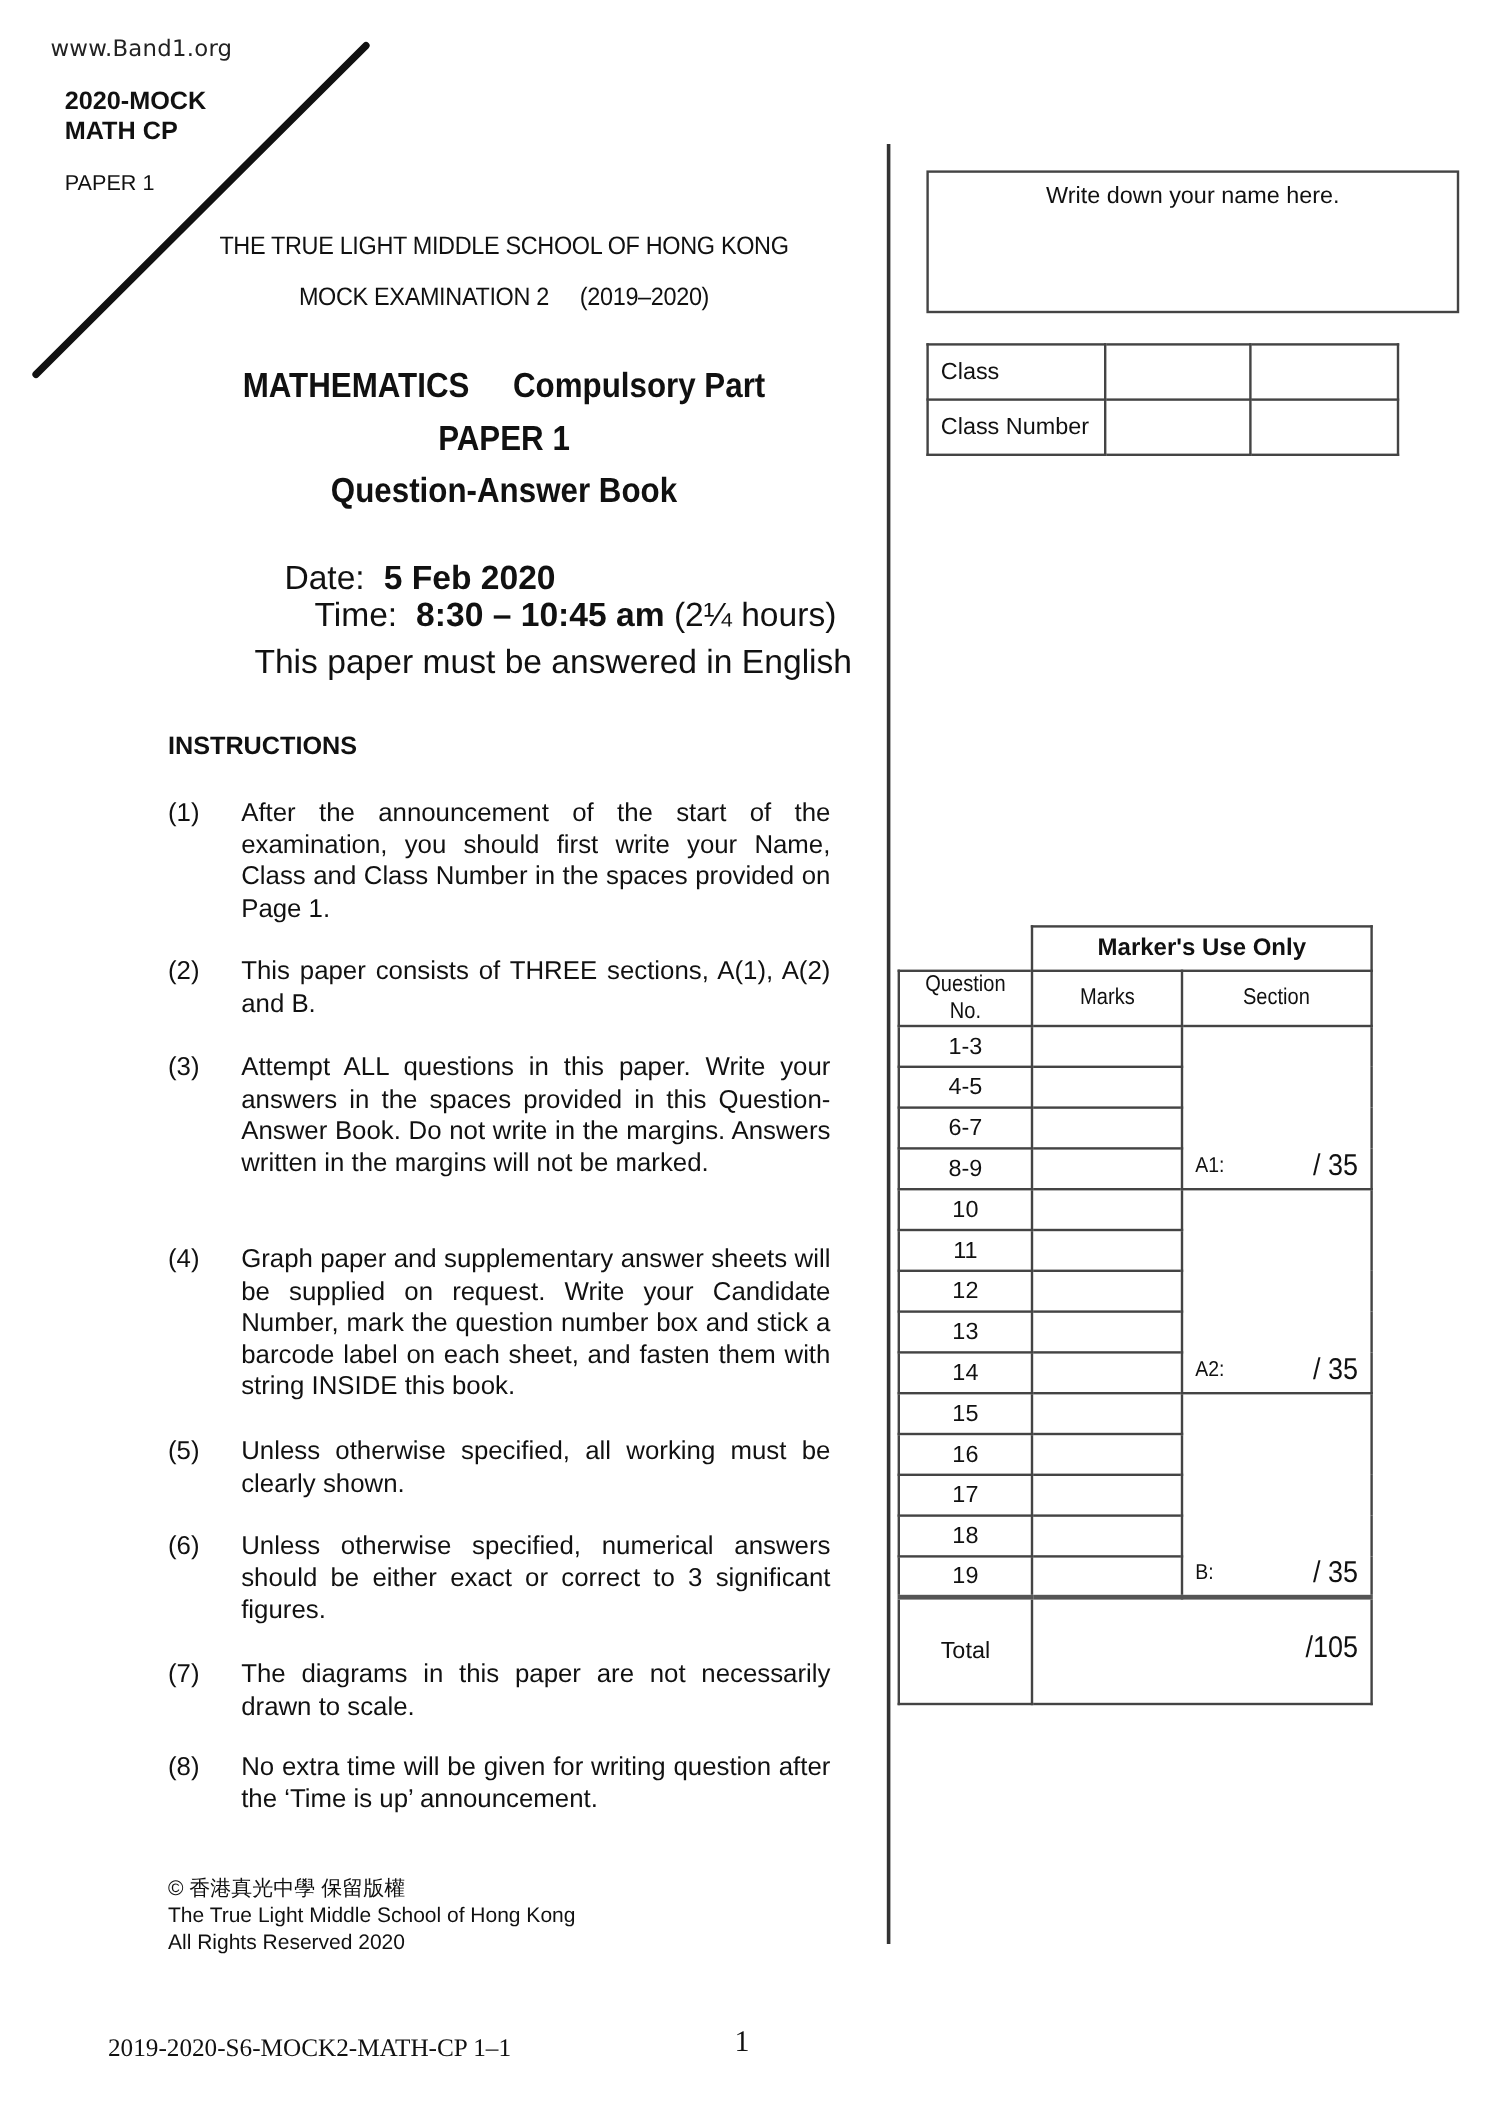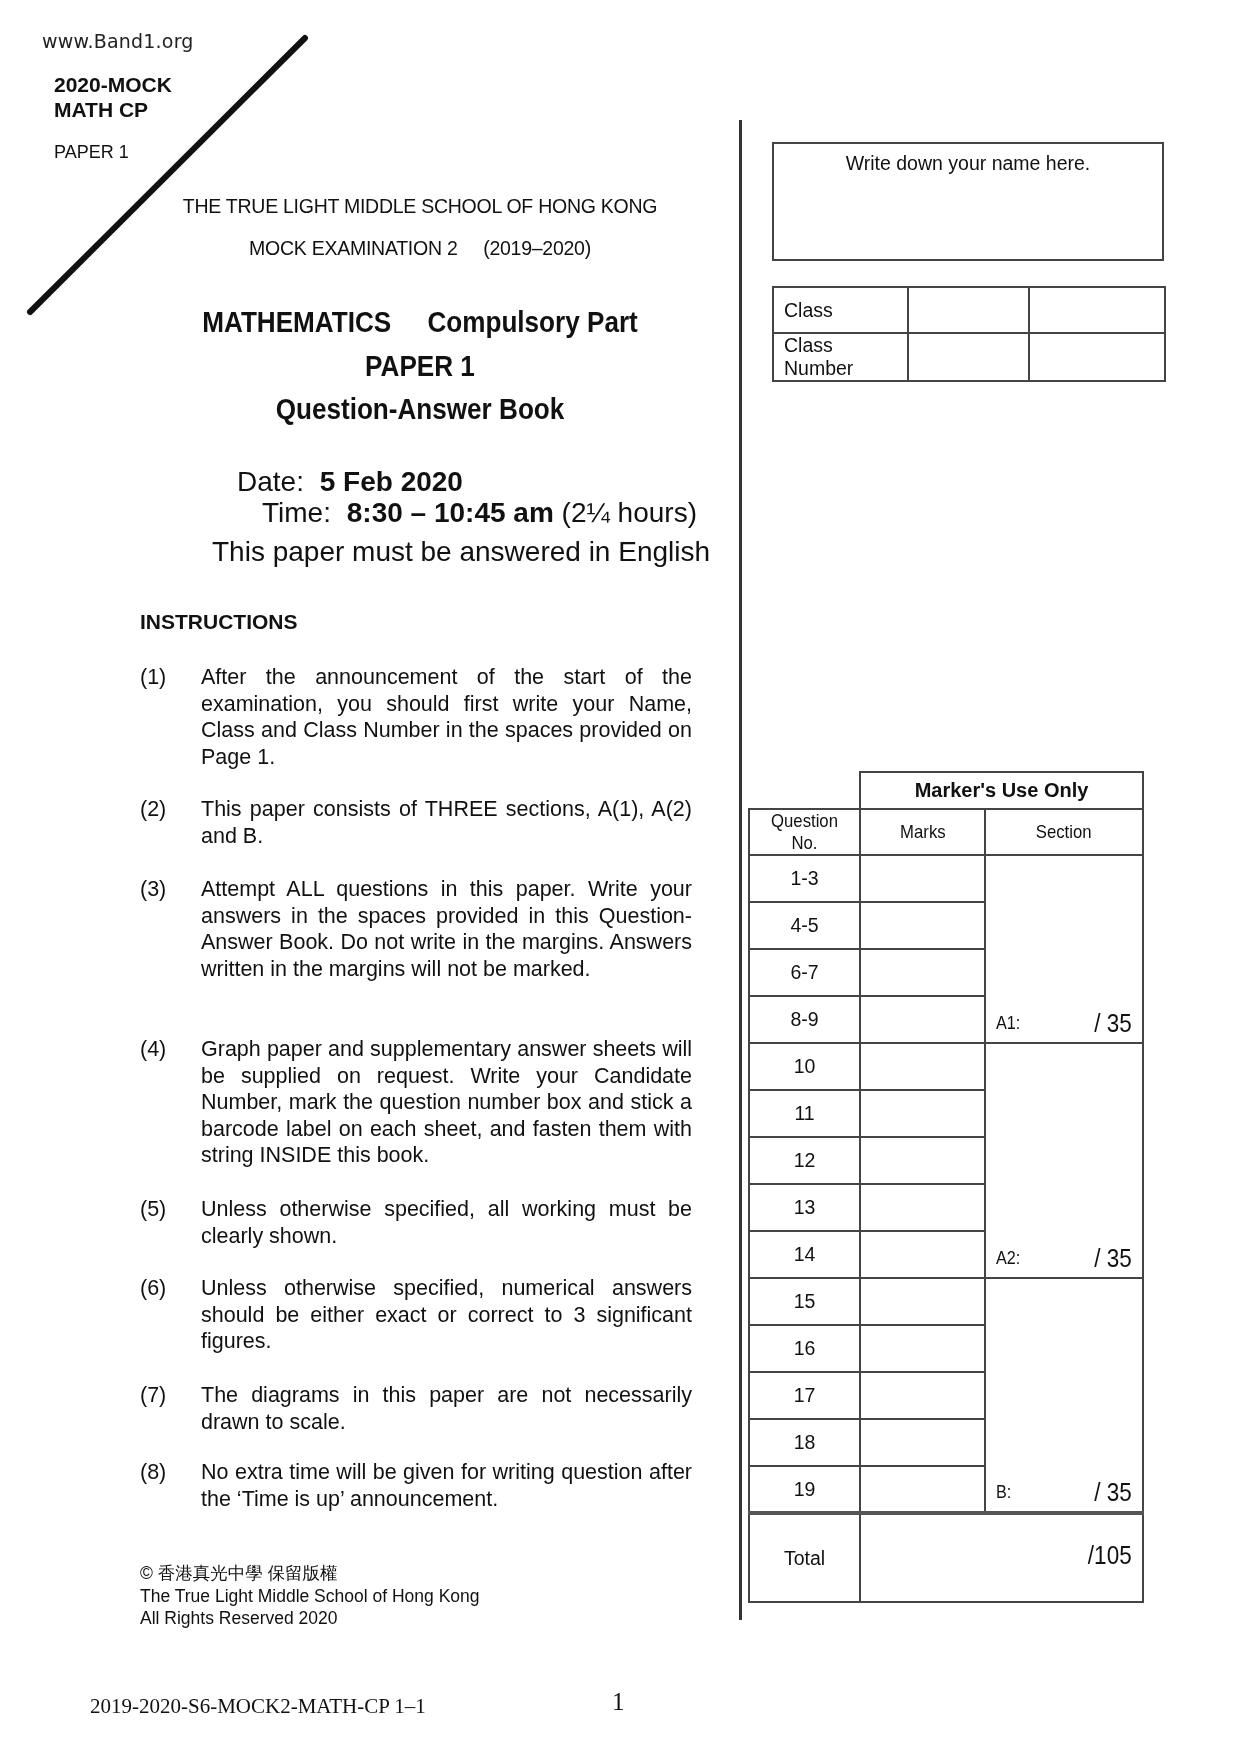--- a/index.html
+++ b/index.html
@@ -15,30 +15,30 @@
   .meta-row { font-size:28px; }
   .meta-row b { font-weight:bold; }
   .instr-head { left:140px; top:610px; font-weight:bold; font-size:21px; }
   .instr { left:140px; width:552px; font-size:21.5px; line-height:26.5px; }
   .instr .num { position:absolute; left:0; top:0; width:50px; }
   .instr .txt { margin-left:61px; text-align:justify; }
   .copyright { left:140px; top:1562px; font-size:17.5px; line-height:22.5px; }
   .footer { left:90px; top:1694px; font-family:"Liberation Serif", serif; font-size:21px; }
   .pageno { left:612px; top:1688px; font-family:"Liberation Serif", serif; font-size:25px; }
   .vline { left:739px; top:120px; width:3px; height:1500px; background:#333; }
-  .namebox { left:772px; top:142px; width:392px; height:119px; border:2px solid #444; box-sizing:border-box; }
+  .namebox { left:772px; top:142px; width:444px; height:119px; border:2px solid #444; box-sizing:border-box; }
   .namebox .lbl { text-align:center; font-size:19.5px; margin-top:8px; }
   table.cls { position:absolute; left:772px; top:286px; width:394px; border-collapse:collapse; }
   table.cls td { border:2px solid #444; height:46px; font-size:19.5px; padding:0 10px; box-sizing:border-box; }
   table.mk { position:absolute; left:748px; top:771px; width:394px; border-collapse:collapse; table-layout:fixed; }
   table.mk td { border:2px solid #444; text-align:center; font-size:19.5px; box-sizing:border-box; padding:0; }
   table.mk td.blank { border:none; }
   table.mk .hdr1 td { height:37px; }
   table.mk .hdr2 td { height:35px; font-size:19px; }
-  table.mk .qrow td { height:47px; }
+  table.mk .qrow td { height:34px; }
   table.mk td.section { vertical-align:bottom; text-align:left; position:relative; }
   .sec-lbl { position:absolute; left:10px; bottom:8px; font-size:18px; transform:scaleX(0.9); transform-origin:left; }
   .sec-max { position:absolute; right:10px; bottom:4px; font-size:25px; transform:scaleX(0.9); transform-origin:right; }
   table.mk tr.total td { height:89px; border-top:4px solid #555; }
   .total-max { position:absolute; right:10px; top:26px; font-size:25px; transform:scaleX(0.9); transform-origin:right; }
 </style>
 </head>
 <body>
 
 <div class="abs watermark">www.Band1.org</div>
@@ -114,21 +114,21 @@
 
 <div class="abs vline"></div>
 
 <div class="abs namebox">
   <div class="lbl">Write down your name here.</div>
 </div>
 
 <table class="cls">
   <tbody>
       <tr>
-    <td style="width:135px;">Class</td>
+    <td style="width:148px;">Class</td>
     <td style="width:121px;"></td>
     <td></td>
   </tr>
   <tr>
     <td>Class Number</td>
     <td></td>
     <td></td>
   </tr>
 </tbody>
   </table>

